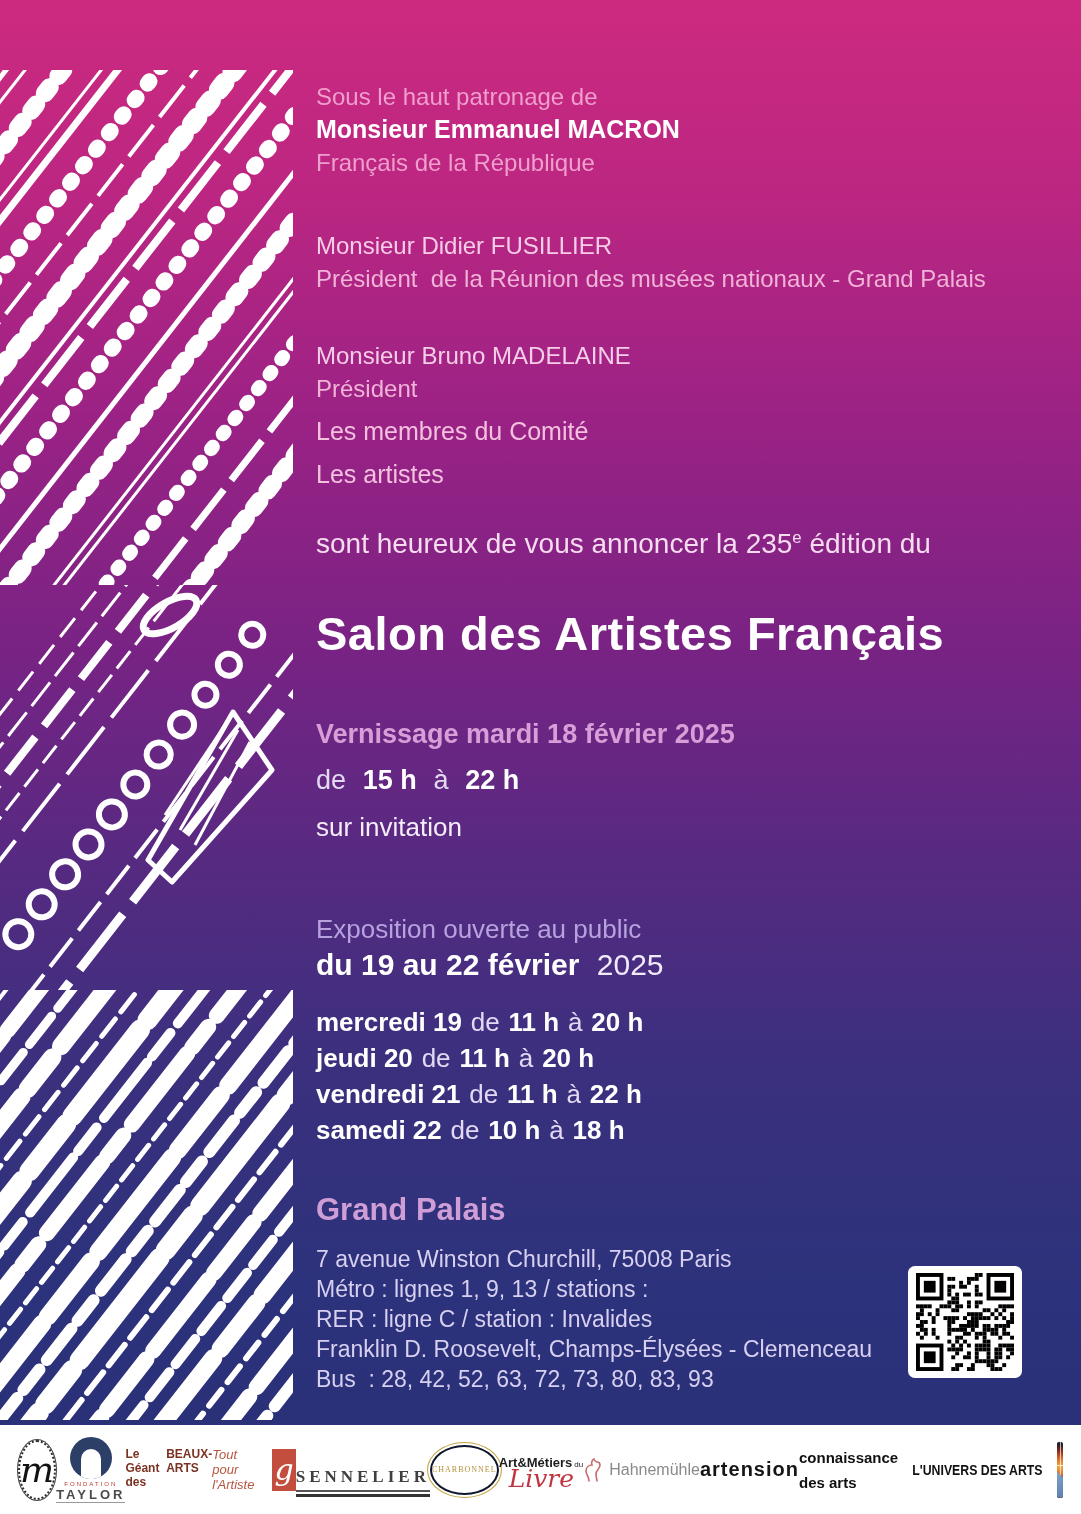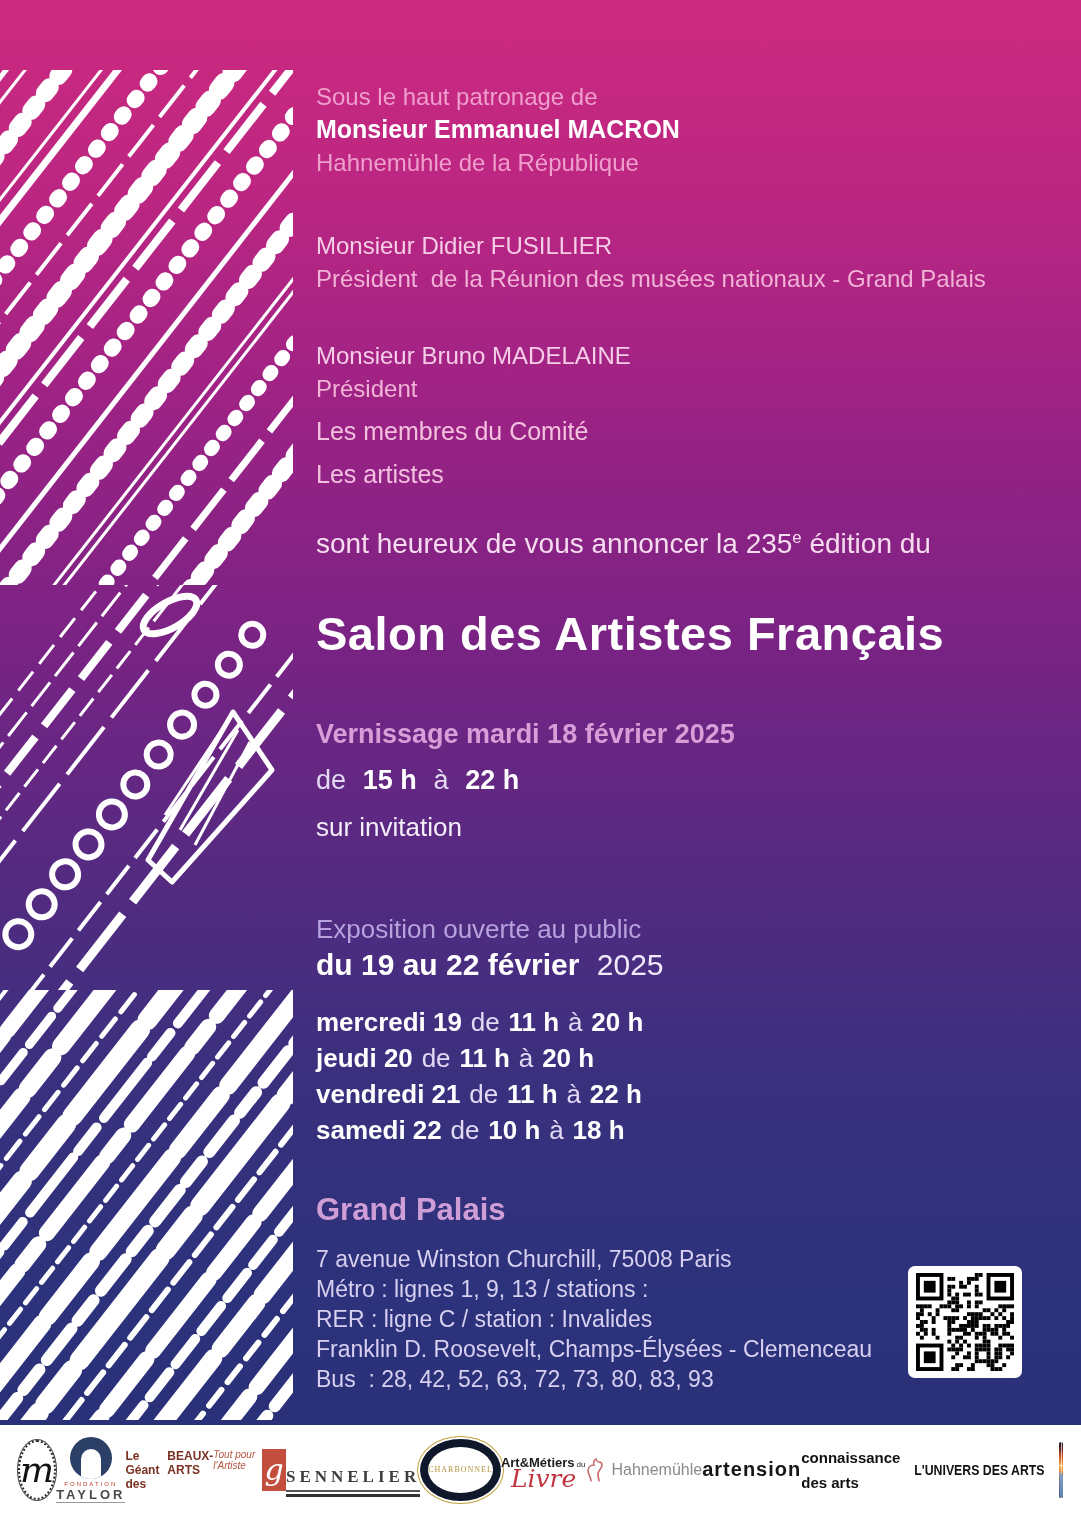--- a/index.html
+++ b/index.html
@@ -48,28 +48,28 @@
   .logo{display:flex;flex-direction:column;align-items:center;justify-content:center;}
   .logo-rmn{width:56px;height:56px;border:2px dotted #2a2a2a;border-radius:50%;display:flex;align-items:center;justify-content:center;
     font-family:"DejaVu Serif",serif;font-style:italic;font-size:36px;color:#111;box-shadow:0 0 0 1px #444;}
   .taylor-circle{width:42px;height:42px;border-radius:50%;background:#2c3f66;display:flex;align-items:flex-end;justify-content:center;overflow:hidden;}
   .taylor-head{width:20px;height:30px;background:#fff;border-radius:10px 10px 2px 2px;}
   .taylor-fond{font-size:6px;letter-spacing:2px;color:#c0392b;margin-top:2px;}
   .taylor-name{font-size:13px;letter-spacing:3px;color:#4a4a4a;font-weight:bold;border-bottom:1px solid #999;}
   .geant{flex-direction:row;gap:6px;}
   .geant-txt{display:flex;flex-direction:row;align-items:flex-start;}
   .geant-1,.geant-2{font-size:12px;font-weight:bold;color:#7b3222;line-height:14px;}
-  .geant-3{font-size:10px;font-style:italic;color:#b5543f;}
+  .geant-3{font-size:13px;font-style:italic;color:#b5543f;}
   .geant-sq{width:42px;height:42px;background:#c34e3e;display:flex;align-items:center;justify-content:center;
     font-family:"DejaVu Serif",serif;font-style:italic;font-size:30px;color:#fff;}
   .sennelier{align-items:stretch;}
   .sennelier-name{font-family:"Liberation Serif",serif;font-size:17px;letter-spacing:4px;color:#3f3f3f;font-weight:bold;margin-top:24px;}
   .sen-u1{height:2px;background:#555;margin-top:3px;}
   .sen-u2{height:3px;background:#333;margin-top:2px;}
-  .charbonnel{width:78px;height:46px;border:8px solid #0f172a;border-radius:50%;outline:1px solid #c2a23c;outline-offset:2px;
+  .charbonnel{width:78px;height:46px;border:2px solid #0f172a;border-radius:50%;outline:1px solid #c2a23c;outline-offset:2px;
     display:flex;align-items:center;justify-content:center;}
   .charbonnel span{font-family:"Liberation Serif",serif;font-size:8px;letter-spacing:1px;color:#b2923a;}
   .artmetiers{position:relative;align-items:flex-start;}
   .am-1{font-size:13px;font-weight:bold;color:#1d1d1d;}
   .am-du{font-size:8px;color:#1d1d1d;margin-left:2px;}
   .am-2{font-family:"DejaVu Serif",serif;font-style:italic;font-size:25px;color:#c03540;line-height:16px;margin-left:10px;}
   .hahn{flex-direction:row;gap:4px;align-items:center;}
   .hahn-name{font-size:16px;color:#8a8a8a;}
   .artension{font-size:20px;font-weight:800;color:#161616;letter-spacing:1px;}
   .conn{align-items:flex-start;line-height:13px;gap:12px;}
@@ -178,21 +178,21 @@
         </g>
       </g>
     </g>
   </svg>
 
   <div class="content">
 
     <div class="abs patronage">
       <div class="line pale-pink">Sous le haut patronage de</div>
       <div class="line name">Monsieur Emmanuel MACRON</div>
-      <div class="line pale-pink">Hahnemühle de la République</div>
+      <div class="line pale-pink">Français de la République</div>
     </div>
 
     <div class="abs official-1">
       <div class="line">Monsieur Didier FUSILLIER</div>
       <div class="line role">Président  de la Réunion des musées nationaux - Grand Palais</div>
     </div>
 
     <div class="abs official-2">
       <div class="line">Monsieur Bruno MADELAINE</div>
       <div class="line role">Président</div>

